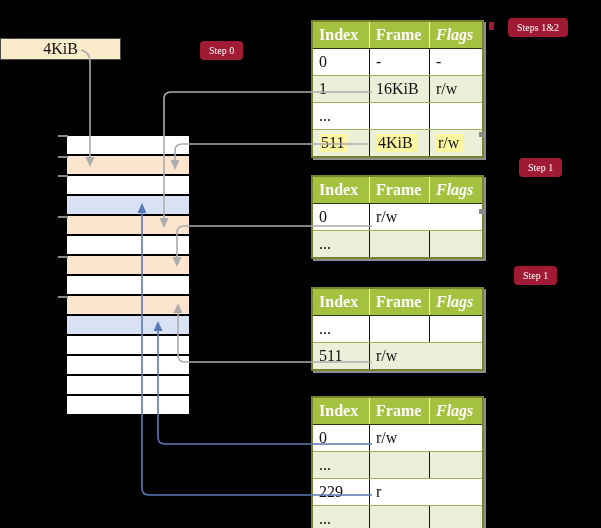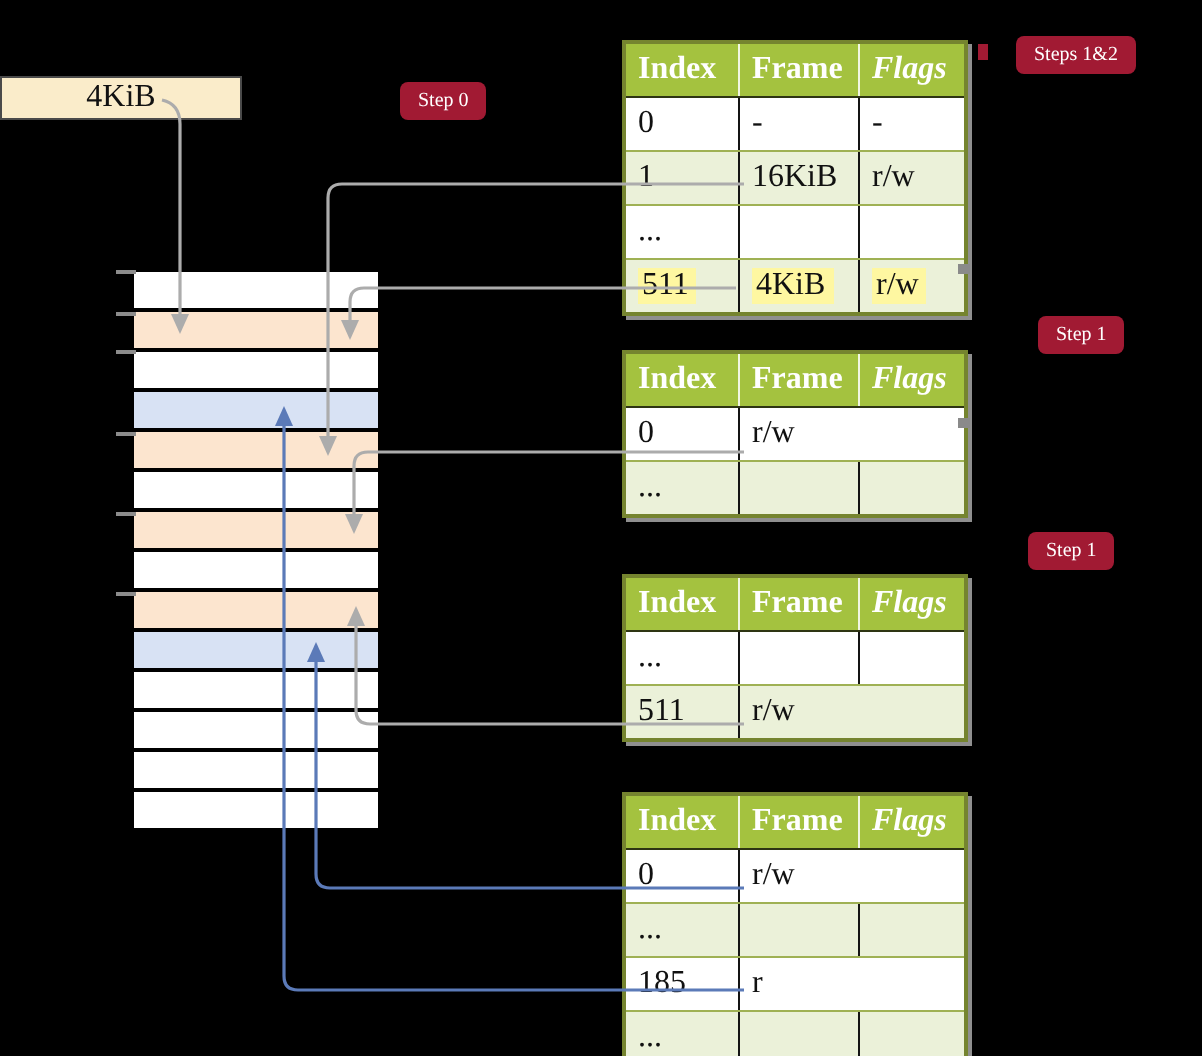--- a/index.html
+++ b/index.html
@@ -164,21 +164,21 @@
       <div class="trow body row-white">
         <div class="cell">0</div>
         <div class="cell">r/w</div>
       </div>
       <div class="trow body row-green">
         <div class="cell">...</div>
         <div class="cell"></div>
         <div class="cell"></div>
       </div>
       <div class="trow body row-white">
-        <div class="cell">185</div>
+        <div class="cell">229</div>
         <div class="cell">r</div>
       </div>
       <div class="trow body row-green">
         <div class="cell">...</div>
         <div class="cell"></div>
         <div class="cell"></div>
       </div>
     </div>
 
   <div class="stub" style="left:479px;top:132px;width:6px;height:5px;"></div>

